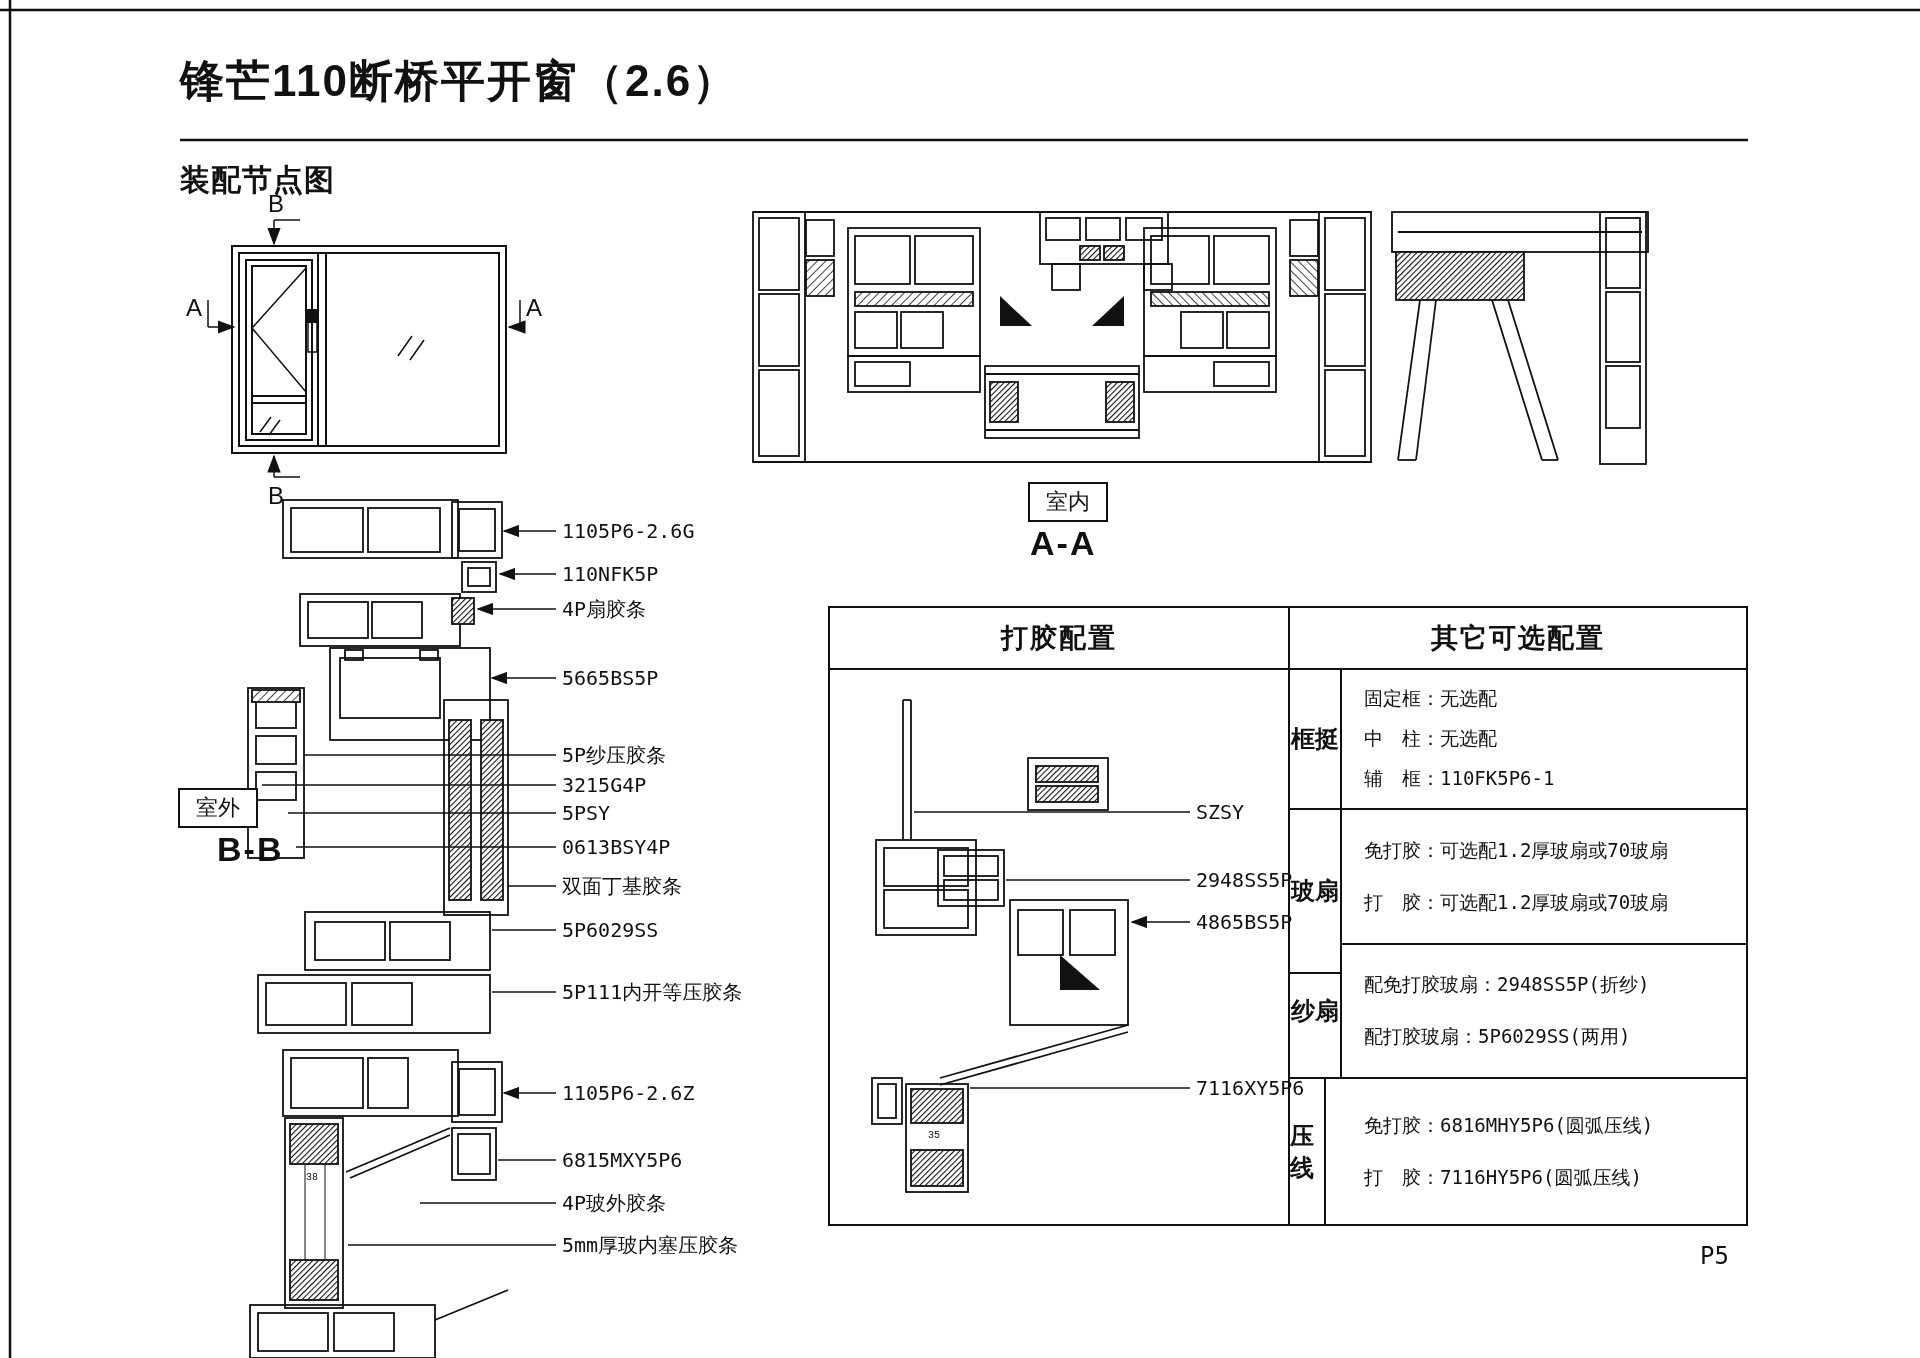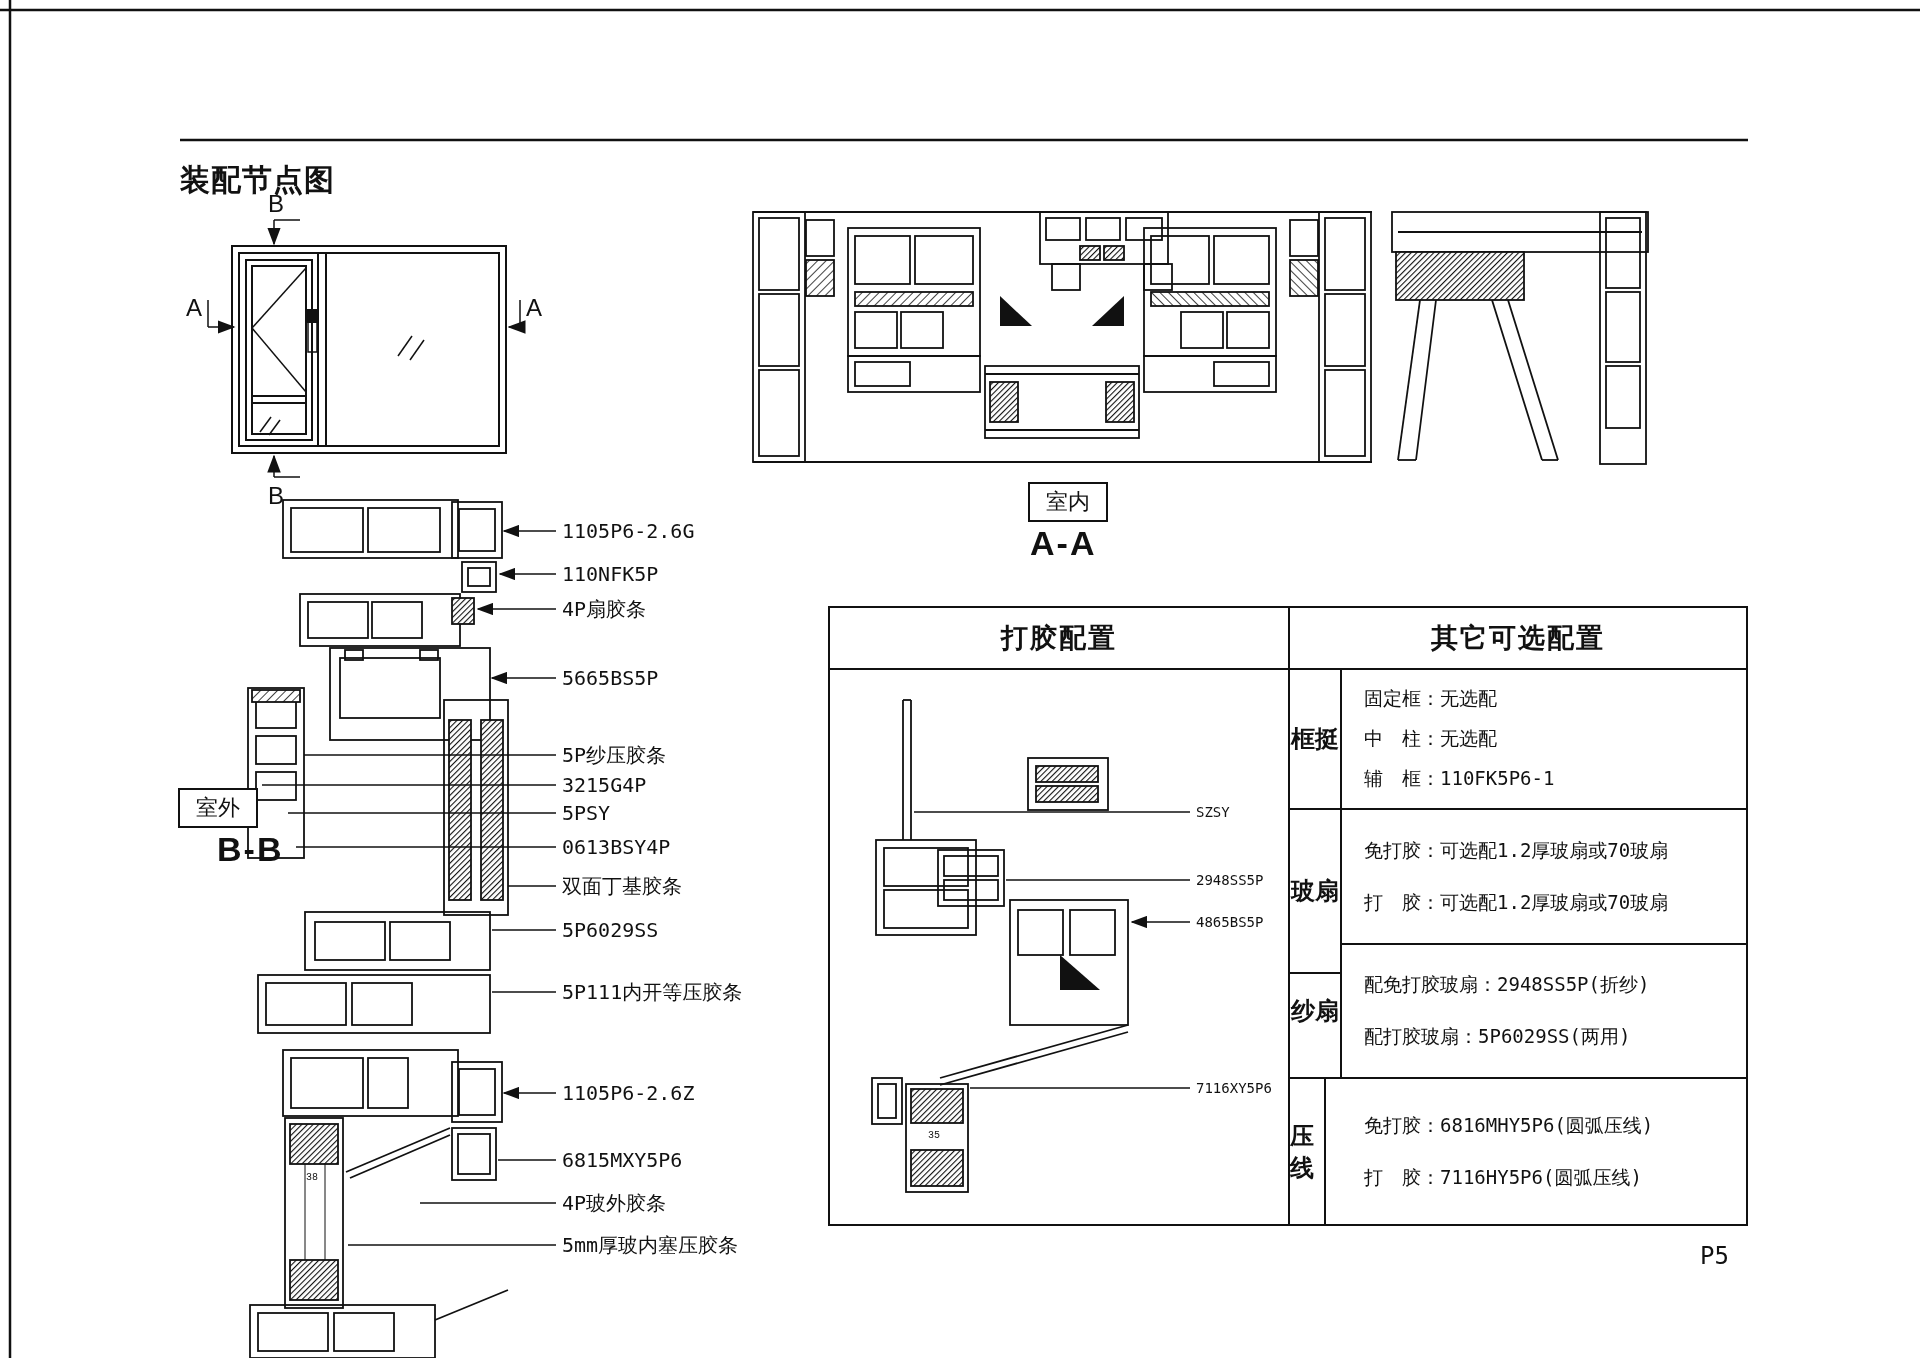--- a/index.html
+++ b/index.html
@@ -21,21 +21,21 @@
     border:2px solid #111;padding:3px 16px;font-size:22px;font-weight:500;color:#111;
     background:#fff;
   }
   .marker-letter{font-size:24px;font-weight:500;color:#111;}
   .callout{
     font-family:"DejaVu Sans Mono","Liberation Sans",sans-serif;
     font-size:20px;line-height:26px;height:26px;white-space:nowrap;color:#111;
   }
   .dcallout{
     font-family:"DejaVu Sans Mono","Liberation Sans",sans-serif;
-    font-size:14px;line-height:24px;height:24px;white-space:nowrap;color:#111;
+    font-size:20px;line-height:24px;height:24px;white-space:nowrap;color:#111;
   }
   .dim{
     font-family:Liberation Mono, monospace;
     font-size:10px;color:#111;
   }
   
   #cfg-table{left:828px;top:606px;width:920px;height:620px;border:2px solid #111;box-sizing:border-box;}
   .cell{position:absolute;box-sizing:border-box;}
   .hdr{display:flex;align-items:center;justify-content:center;font-size:27px;font-weight:700;letter-spacing:2px;}
   .cat{display:flex;align-items:center;justify-content:center;font-size:24px;font-weight:700;}
@@ -278,20 +278,21 @@
 
       <g stroke-width="1.4">
         <line x1="914" y1="812" x2="1190" y2="812"></line>
         <line x1="1006" y1="880" x2="1190" y2="880"></line>
         <line x1="1132" y1="922" x2="1190" y2="922" marker-start="url(#arrS)"></line>
         <line x1="970" y1="1088" x2="1190" y2="1088"></line>
       </g>
     </g>
   </svg>
 
+  <div class="abs title">锋芒110断桥平开窗（2.6）</div>
   <div class="abs subtitle">装配节点图</div>
 
   <div class="abs marker-letter" style="left:268px;top:190px;">B</div>
   <div class="abs marker-letter" style="left:268px;top:482px;">B</div>
   <div class="abs marker-letter" style="left:186px;top:294px;">A</div>
   <div class="abs marker-letter" style="left:526px;top:294px;">A</div>
 
   <div class="abs room-box" style="left:1028px;top:482px;">室内</div>
   <div class="abs section-name" style="left:1030px;top:524px;">A-A</div>
 

